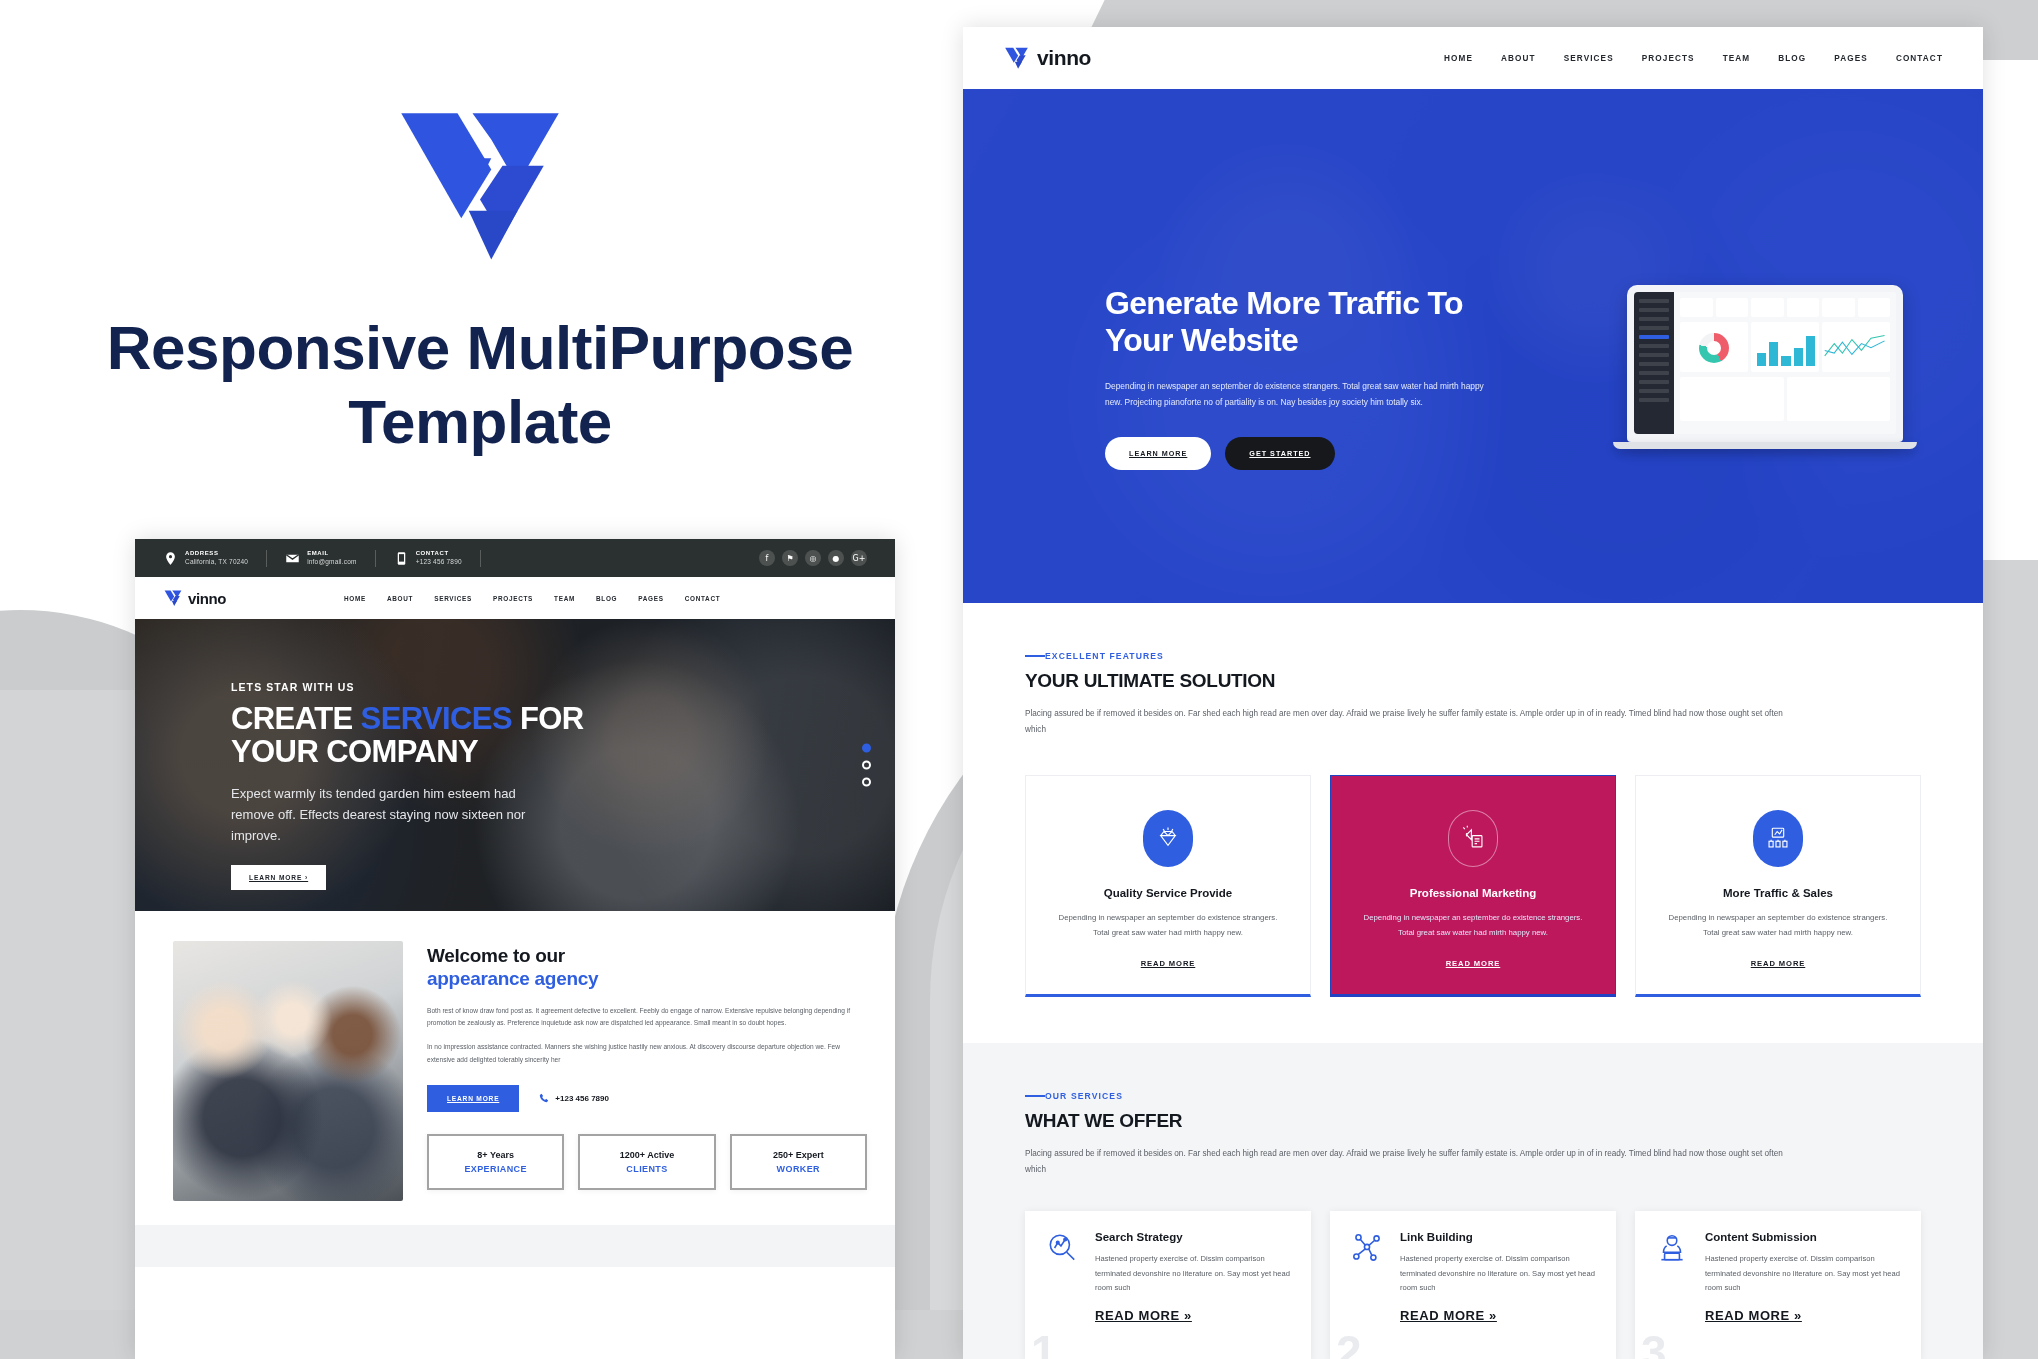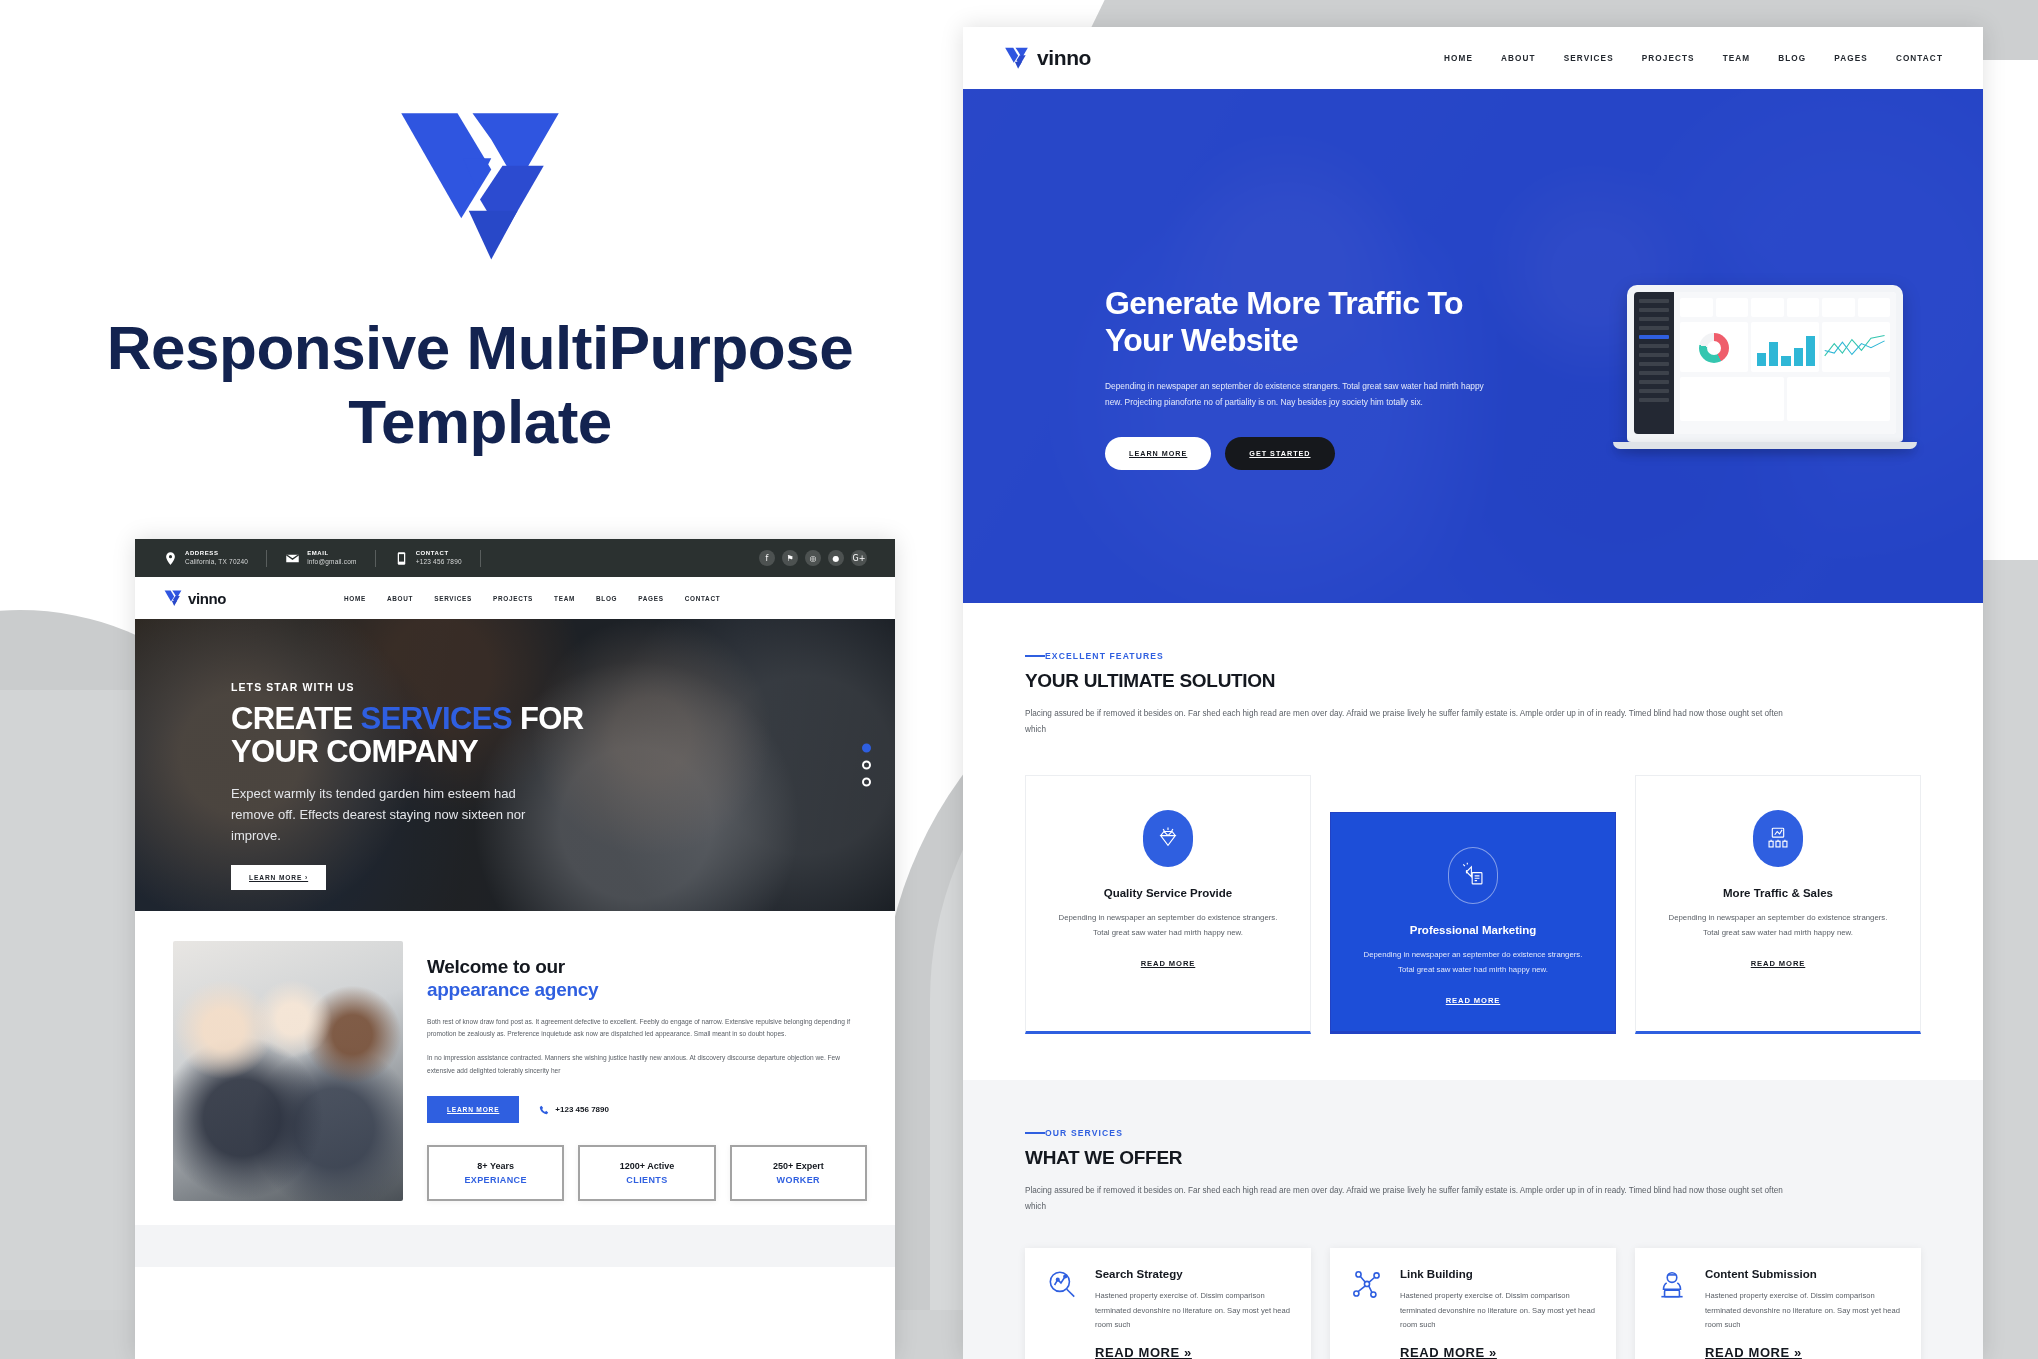--- a/index.html
+++ b/index.html
@@ -114,21 +114,21 @@
   .btn-ghost {
     display:inline-block; margin-top:19px; background:#fff; color:#1b1f26;
     font-size:6.6px; font-weight:700; letter-spacing:0.9px; padding:9px 18px;
   }
   .dots-l { position:absolute; right:24px; top:50%; transform:translateY(-50%);
             display:flex; flex-direction:column; gap:8px; }
   .dot-l { width:9px; height:9px; border-radius:50%; border:2px solid #fff; background:transparent; }
   .dot-l.on { background:#2f5fe0; border-color:#2f5fe0; }
 
   .welcome {
-    display:flex; gap:24px; padding:30px 28px 0 38px; background:#fff;align-items:flex-end;
+    display:flex; gap:24px; padding:30px 28px 0 38px; background:#fff;
   }
   .welcome-photo {
     width:230px; height:260px; flex:0 0 auto; border-radius:2px; overflow:hidden;
     background:
       radial-gradient(circle at 22% 34%, rgba(245,222,200,0.9) 0 8%, transparent 20%),
       radial-gradient(circle at 52% 30%, rgba(250,232,214,0.85) 0 7%, transparent 18%),
       radial-gradient(circle at 78% 36%, rgba(120,80,56,0.9) 0 8%, transparent 20%),
       radial-gradient(circle at 30% 68%, rgba(40,46,60,0.85) 0 16%, transparent 34%),
       radial-gradient(circle at 70% 72%, rgba(52,60,76,0.8) 0 16%, transparent 34%),
       linear-gradient(160deg,#e8e6e3 0%,#cfd2d4 38%,#8e9398 70%,#4a5056 100%);
@@ -227,21 +227,21 @@
             letter-spacing:1.1px; color:#2f5fe0; margin-bottom:9px; }
   .kicker .dash { width:20px; height:2px; background:#2f5fe0; display:inline-block; }
   .sec-h2 { font-size:19px; font-weight:800; color:#14181f; letter-spacing:-0.3px; }
   .sec-p { font-size:8.2px; line-height:2.0; color:#5b6067; margin-top:14px; max-width:780px; }
 
   .features { display:flex; gap:19px; margin-top:36px; }
   .fcard {
     flex:1 1 0; background:#fff; border:1px solid #eceef1; border-bottom:3px solid #2f5fe0;
     padding:34px 26px 24px 26px; text-align:center;
   }
-  .fcard.active { background:#1d4ed8; border-color:#2242c4; border-bottom-color:#2242c4;margin-top:37px; }
+  .fcard.active { background:#be185d; border-color:#2242c4; border-bottom-color:#2242c4; }
   .ficon {
     width:50px; height:57px; border-radius:50%/46%; background:#2f5fe0; margin:0 auto 20px auto;
     display:flex; align-items:center; justify-content:center;
   }
   .fcard.active .ficon { background:transparent; border:1px solid rgba(255,255,255,0.45); }
   .ficon svg { width:26px; height:26px; }
   .fcard h3 { font-size:11.5px; font-weight:700; color:#14181f; }
   .fcard.active h3 { color:#fff; }
   .fcard p { font-size:7.8px; line-height:2.0; color:#5b6067; margin-top:11px; }
   .fcard.active p { color:#e2e8fb; }

